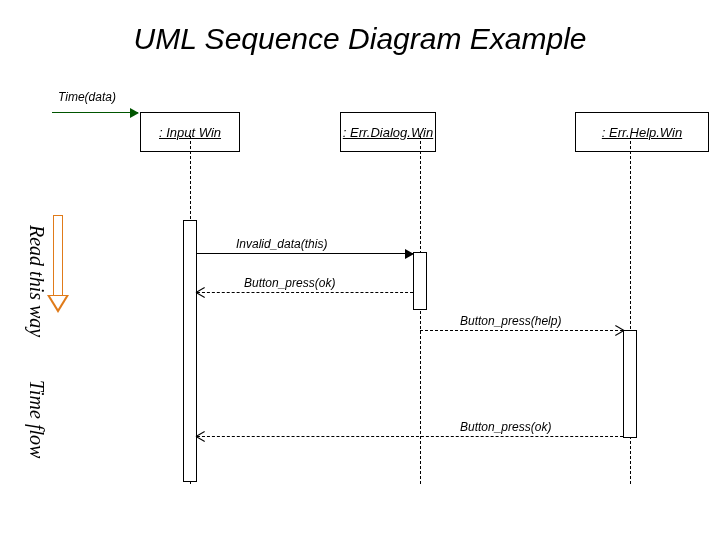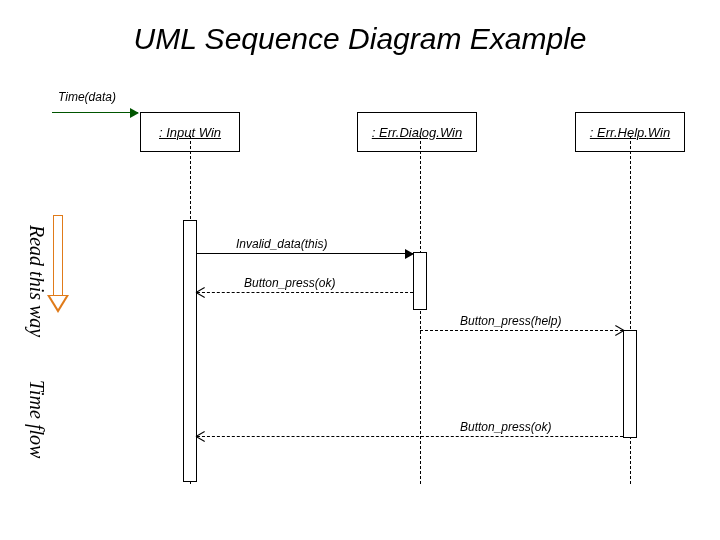--- a/index.html
+++ b/index.html
@@ -3,22 +3,22 @@
 <meta charset="utf-8">
 <style>
   * { box-sizing: border-box; margin: 0; padding: 0; font-style: italic; }
   body { width: 720px; height: 540px; background: #fff; font-family: Arial, Helvetica, sans-serif; position: relative; overflow: hidden; }
   .title { position: absolute; top: 22px; left: 0; right: 0; text-align: center; font-size: 30px; font-weight: 400; }
   .stage { position: absolute; top: 90px; left: 0; width: 720px; height: 430px; }
 
   
   .actor { position: absolute; top: 6px; height: 40px; border: 1.2px solid #000; background: #fff; display: flex; align-items: center; justify-content: center; font-size: 13px; padding: 0 8px; white-space: nowrap; text-decoration: underline; margin-top: 16px; }
   .a1 { left: 140px; width: 100px; }
-  .a2 { left: 357px; width: 120px; }
-  .a3 { left: 575px; width: 110px; }
+  .a2 { left: 340px; width: 96px; }
+  .a3 { left: 575px; width: 134px; }
 
   
   .life { position: absolute; top: 46px; border-left: 1.4px dashed #000; height: 348px; }
   .l1 { left: 190px; }
   .l2 { left: 420px; }
   .l3 { left: 630px; }
 
   
   .act { position: absolute; background: #fff; border: 1.2px solid #000; width: 14px; }
   .act1 { left: 183px; top: 130px; height: 262px; }

